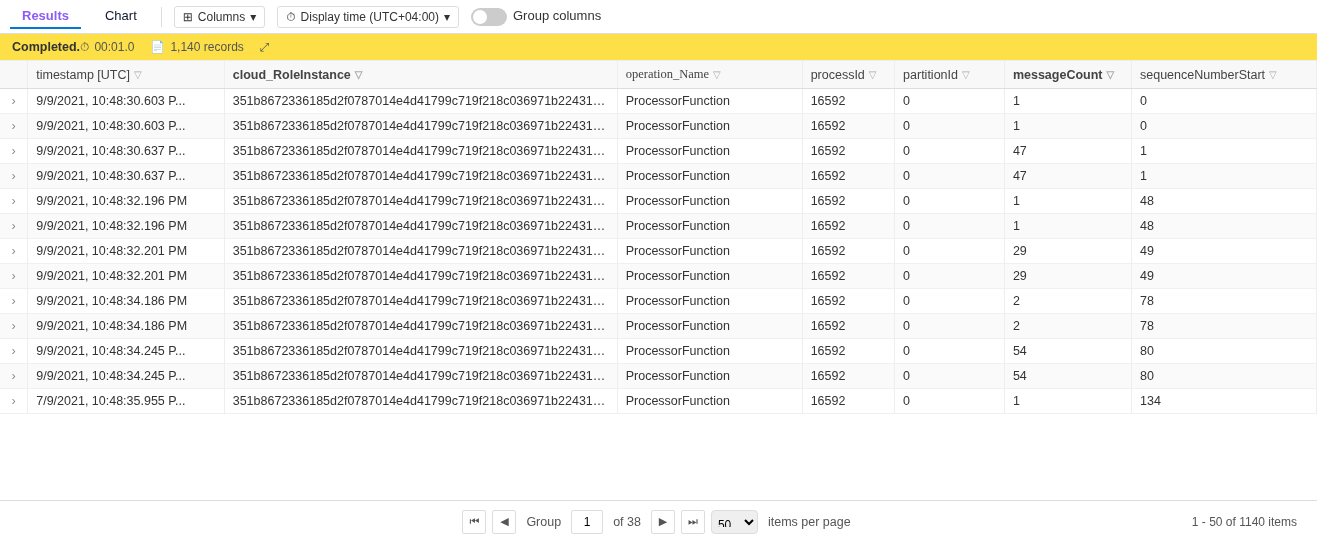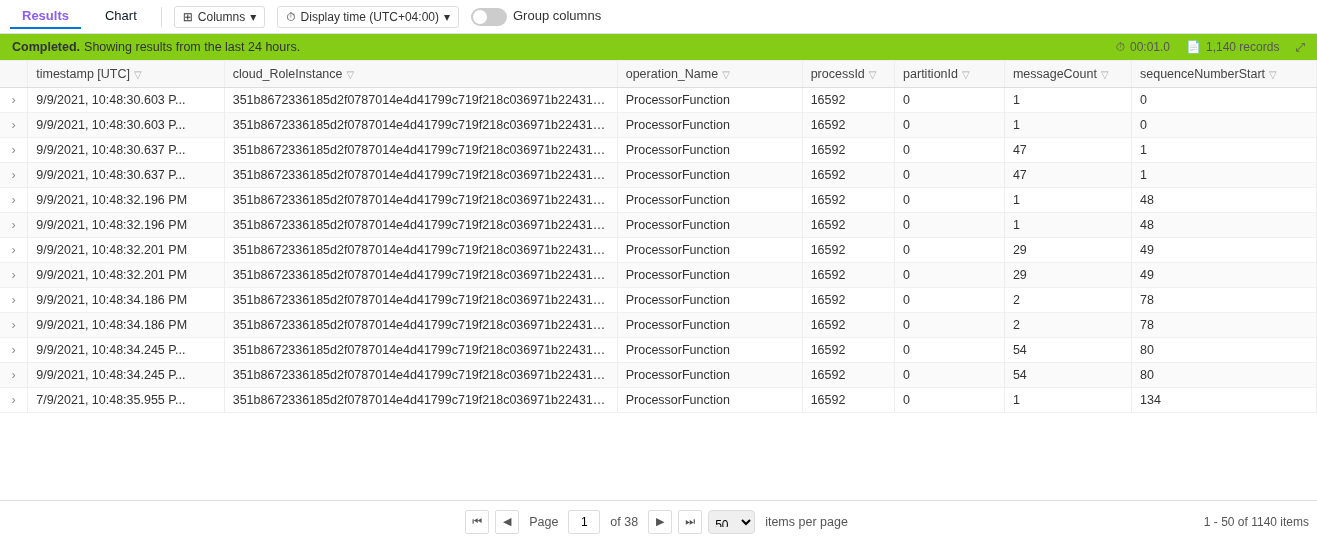--- a/index.html
+++ b/index.html
@@ -70,24 +70,24 @@
       position: absolute;
       top: 2px;
       left: 2px;
       transition: left 0.2s;
     }
 
     
     .status-bar {
       display: flex;
       align-items: center;
-      justify-content: space-between;
+      justify-content: flex-start;
       padding: 6px 12px;
       border-bottom: 1px solid #eee;
-      background: #84cc16;
+      background: #fde047;
       font-size: 12.5px;
     }
     .status-left { display: flex; align-items: center; gap: 4px; }
     .status-completed { font-weight: 600; }
     .status-right { display: flex; align-items: center; gap: 16px; color: #555; font-size: 12px; }
     .status-item { display: flex; align-items: center; gap: 5px; }
 
     
     .table-container {
       overflow-x: auto;
@@ -140,25 +140,25 @@
       width: 20px;
       text-align: center;
       color: #888;
       cursor: pointer;
       padding: 5px 4px;
     }
 
     
     .col-expand { width: 24px; }
     .col-timestamp { width: 170px; }
-    .col-cloud { width: 340px; }
-    .col-operation { width: 160px; }
+    .col-cloud { width: 340px; font-weight: bold; }
+    .col-operation { width: 160px; font-family: Liberation Serif, serif; }
     .col-processid { width: 80px; }
     .col-partitionid { width: 95px; }
-    .col-messagecount { width: 110px; }
+    .col-messagecount { width: 110px; font-weight: bold; }
     .col-seqnum { width: 160px; }
 
     
     .table-container::-webkit-scrollbar { width: 8px; height: 8px; }
     .table-container::-webkit-scrollbar-track { background: #f0f0f0; }
     .table-container::-webkit-scrollbar-thumb { background: #bbb; border-radius: 4px; }
 
     
     .pagination {
       display: flex;
@@ -166,21 +166,21 @@
       justify-content: center;
       border-top: 1px solid #ddd;
       padding: 8px 12px;
       height: 42px;
       gap: 6px;
       font-size: 12.5px;
       position: relative;
     }
     .pagination-right {
       position: absolute;
-      right: 8px;
+      right: 20px;
       font-size: 12px;
       color: #555;
     }
     .page-btn {
       width: 24px;
       height: 24px;
       display: flex;
       align-items: center;
       justify-content: center;
       border: 1px solid #ddd;
@@ -228,21 +228,20 @@
     <div class="toggle-track off">
       <div class="toggle-thumb"></div>
     </div>
     <span>Group columns</span>
   </div>
 </div>
 
 <div class="status-bar">
   <div class="status-left">
     <span class="status-completed">Completed.</span>
-    <span>Showing results from the last 24 hours.</span>
   </div>
   <div class="status-right">
     <div class="status-item">
       <span>⏱</span>
       <span>00:01.0</span>
     </div>
     <div class="status-item">
       <span>📄</span>
       <span>1,140 records</span>
     </div>
@@ -430,21 +429,21 @@
       <td>1</td>
       <td>134</td>
     </tr>
       </tbody>
   </table>
 </div>
 
 <div class="pagination">
   <button class="page-btn" title="First page">⏮</button>
   <button class="page-btn" title="Previous page">◀</button>
-  <span class="page-label">Page</span>
+  <span class="page-label">Group</span>
   <input class="page-input" type="text" value="1" style="">
   <span class="page-label">of 38</span>
   <button class="page-btn" title="Next page">▶</button>
   <button class="page-btn" title="Last page">⏭</button>
   <select class="page-select">
     <option>50</option>
     <option>100</option>
     <option>200</option>
   </select>
   <span class="page-label">items per page</span>

